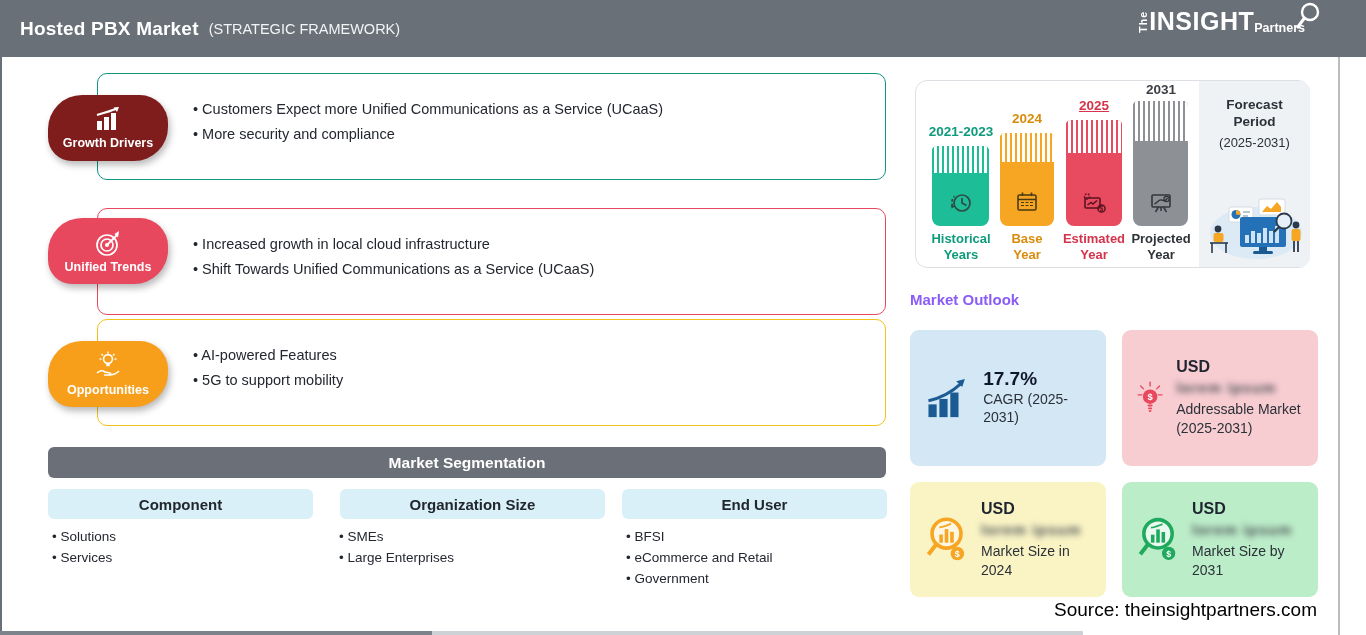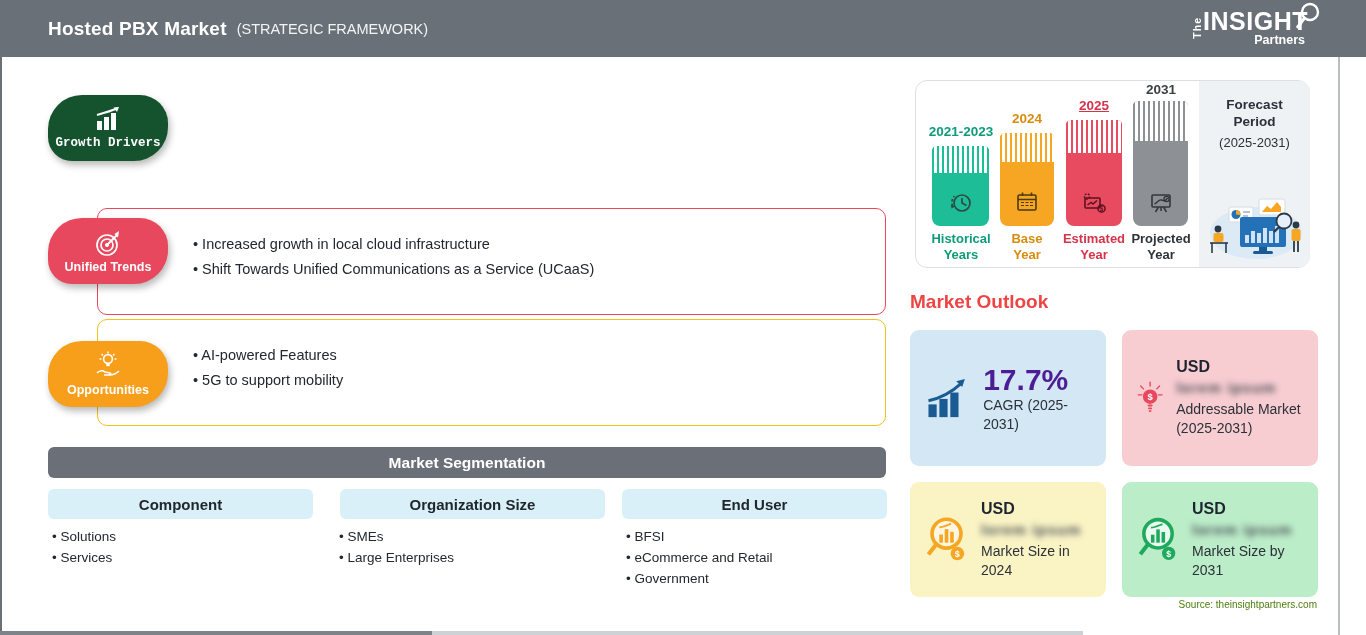--- a/index.html
+++ b/index.html
@@ -2,44 +2,44 @@
 <html><head>
 <meta charset="utf-8">
 <style>
   * { margin:0; padding:0; box-sizing:border-box; }
   html,body { width:1366px; height:635px; }
   body { font-family:"Liberation Sans", sans-serif; background:#fff; overflow:hidden; }
   #stage { position:relative; width:1366px; height:635px; background:#fff; overflow:hidden; }
 
   
   .header { position:absolute; left:0; top:0; width:1366px; height:57px; background:#6A7077;
-            display:flex; align-items:center; padding-left:48px; }
+            display:flex; align-items:center; padding-left:20px; }
   .header-title { color:#fff; font-size:19px; font-weight:bold; letter-spacing:0.2px; }
   .header-sub { color:#f2f4f6; font-size:14.5px; margin-left:10px; }
   .logo { position:absolute; right:58px; top:9px; display:flex; align-items:center; color:#fff; }
   .logo-the { writing-mode:vertical-rl; transform:rotate(180deg); font-size:10.5px; font-weight:bold; letter-spacing:1px; line-height:1; margin-right:1px; }
-  .logo-col { display:flex; flex-direction:column; line-height:1;justify-content:center; }
+  .logo-col { display:flex; line-height:1;justify-content:center; }
   .logo-insight { font-size:25px; font-weight:bold; letter-spacing:0.5px; }
   .logo-partners { font-size:12.5px; font-weight:bold; align-self:flex-end; margin-top:0px; margin-right:3px; }
   .logo-lens { position:absolute; right:-15px; top:-7px; }
 
   
   .fbox { position:absolute; left:97px; width:789px; height:107px; border-radius:10px; background:#fff;
           display:flex; flex-direction:column; justify-content:center; gap:9px; padding-left:95px; padding-bottom:10px; }
   .fbox1 { top:73px;  border:1.6px solid #0E9584; }
   .fbox2 { top:208px; border:1.6px solid #E8485E; }
   .fbox3 { top:319px; border:1.6px solid #F2C11C; }
   .fbullet { font-size:14.5px; color:#23272F; }
   .fbullet::before { content:"•  "; color:#23272F; }
 
   .badge { position:absolute; left:48px; width:120px; height:66px;
            display:flex; flex-direction:column; align-items:center; justify-content:center;
            color:#fff; box-shadow:2px 4px 7px rgba(0,0,0,0.28);
            border-radius:34px 28px 34px 24px; }
-  .badge1 { top:95px;  background:#14532d;font-family:Liberation Mono, monospace; }
+  .badge1 { top:95px;  background:#7f1d1d; }
   .badge2 { top:218px; background:#E8485E; }
   .badge3 { top:341px; background:#F79E1B; }
   .badge-label { font-size:12.5px; font-weight:bold; margin-top:2px; }
 
   
   .seg-bar { position:absolute; left:48px; top:447px; width:838px; height:31px; background:#6B7078;
              border-radius:6px; display:flex; align-items:center; justify-content:center; }
   .seg-title { color:#fff; font-size:15.5px; font-weight:bold; }
   .seg-head { position:absolute; top:489px; width:265px; height:30px; background:#D9F0F9; border-radius:6px;
               display:flex; align-items:center; justify-content:center; font-size:15px; font-weight:bold; color:#22272E; }
@@ -65,32 +65,32 @@
   .bar-c3 { background:#E84A5F; } .bar-c3 .tl-stripes { background:repeating-linear-gradient(90deg,#E84A5F 0 2px,#fff 2px 5px); }
   .bar-c4 { background:#8D9196; } .bar-c4 .tl-stripes { background:repeating-linear-gradient(90deg,#8D9196 0 2px,#fff 2px 5px); }
   .tl-bar-icon { position:absolute; left:50%; transform:translateX(-50%); bottom:8px; }
 
   .tl-year { position:absolute; width:80px; text-align:center; font-size:13.5px; font-weight:bold; }
   .tl-year1 { color:#0E9B7C; } .tl-year2 { color:#D88C0C; } .tl-year3 { color:#D4344B; } .tl-year4 { color:#3C3F44; }
   .tl-name { position:absolute; top:150px; width:78px; text-align:center; font-size:13px; font-weight:bold; line-height:1.25; }
   .tl-name1 { color:#0E9B7C; } .tl-name2 { color:#D88C0C; } .tl-name3 { color:#D4344B; } .tl-name4 { color:#2F3338; }
 
   
-  .outlook-title { position:absolute; left:910px; top:291px; font-size:19px; font-weight:bold; color:#ef4444; }
+  .outlook-title { position:absolute; left:910px; top:291px; font-size:15px; font-weight:bold; color:#8b5cf6; }
   .card { position:absolute; border-radius:9px; display:flex; align-items:center; gap:11px; padding:0 13px; }
   .card-blue   { left:910px;  top:330px; width:196px; height:136px; background:#D3E7F4; }
   .card-pink   { left:1122px; top:330px; width:196px; height:136px; background:#F8CDD2; }
   .card-yellow { left:910px;  top:482px; width:196px; height:115px; background:#FAF4C5; }
   .card-green  { left:1122px; top:482px; width:196px; height:115px; background:#BCEDC9; }
-  .big-val { font-size:30px; font-weight:bold; color:#4c1d95; line-height:1.1; }
+  .big-val { font-size:19px; font-weight:bold; color:#0f172a; line-height:1.1; }
   .usd-val { font-size:16px; font-weight:bold; color:#1E2530; }
   .blur-val { filter:blur(3.2px); color:#4A4F55; font-weight:bold; font-size:15px; letter-spacing:1px; margin:3px 0 4px 0; white-space:nowrap; }
   .card-label { font-size:14px; color:#2B3138; line-height:1.35; }
   .card-text { display:flex; flex-direction:column; }
-  .source { position:absolute; right:49px; top:599px; font-size:10px; color:#4d7c0f; }
+  .source { position:absolute; right:49px; top:599px; font-size:19px; color:#000000; }
 
   
   .edge-left { position:absolute; left:0; top:57px; width:2px; height:578px; background:#6A7077; }
   .edge-right { position:absolute; left:1338px; top:57px; width:2px; height:578px; background:#B9BDC1; }
   .edge-bot-dark { position:absolute; left:0; top:631px; width:432px; height:4px; background:#7D838A; }
   .edge-bot-light { position:absolute; left:432px; top:631px; width:651px; height:4px; background:#CDD2D6; }
 </style>
 </head>
 <body>
 
@@ -105,20 +105,24 @@
         <span class="logo-insight">INSIGHT</span>
         <span class="logo-partners">Partners</span>
       </div>
       <svg class="logo-lens" width="32" height="34">
         <circle cx="19" cy="10" r="8" fill="none" stroke="#fff" stroke-width="2.4"></circle>
         <line x1="13.5" y1="16" x2="6" y2="26" stroke="#fff" stroke-width="3"></line>
       </svg>
     </div>
   </div>
 
+  <div class="fbox fbox1">
+    <div class="fbullet">Customers Expect more Unified Communications as a Service (UCaaS)</div>
+    <div class="fbullet">More security and compliance</div>
+  </div>
   <div class="badge badge1">
     <svg width="40" height="28" viewBox="0 0 40 28">
       <rect x="9" y="15" width="5" height="9" fill="#fff"></rect>
       <rect x="16" y="11" width="5" height="13" fill="#fff"></rect>
       <rect x="23" y="7" width="5" height="17" fill="#fff"></rect>
       <path d="M9 9 C 16 7 23 5 29 2.5" stroke="#fff" stroke-width="2" fill="none"></path>
       <polygon points="31,1 25.5,1.5 29,6" fill="#fff"></polygon>
     </svg>
     <span class="badge-label">Growth Drivers</span>
   </div>

